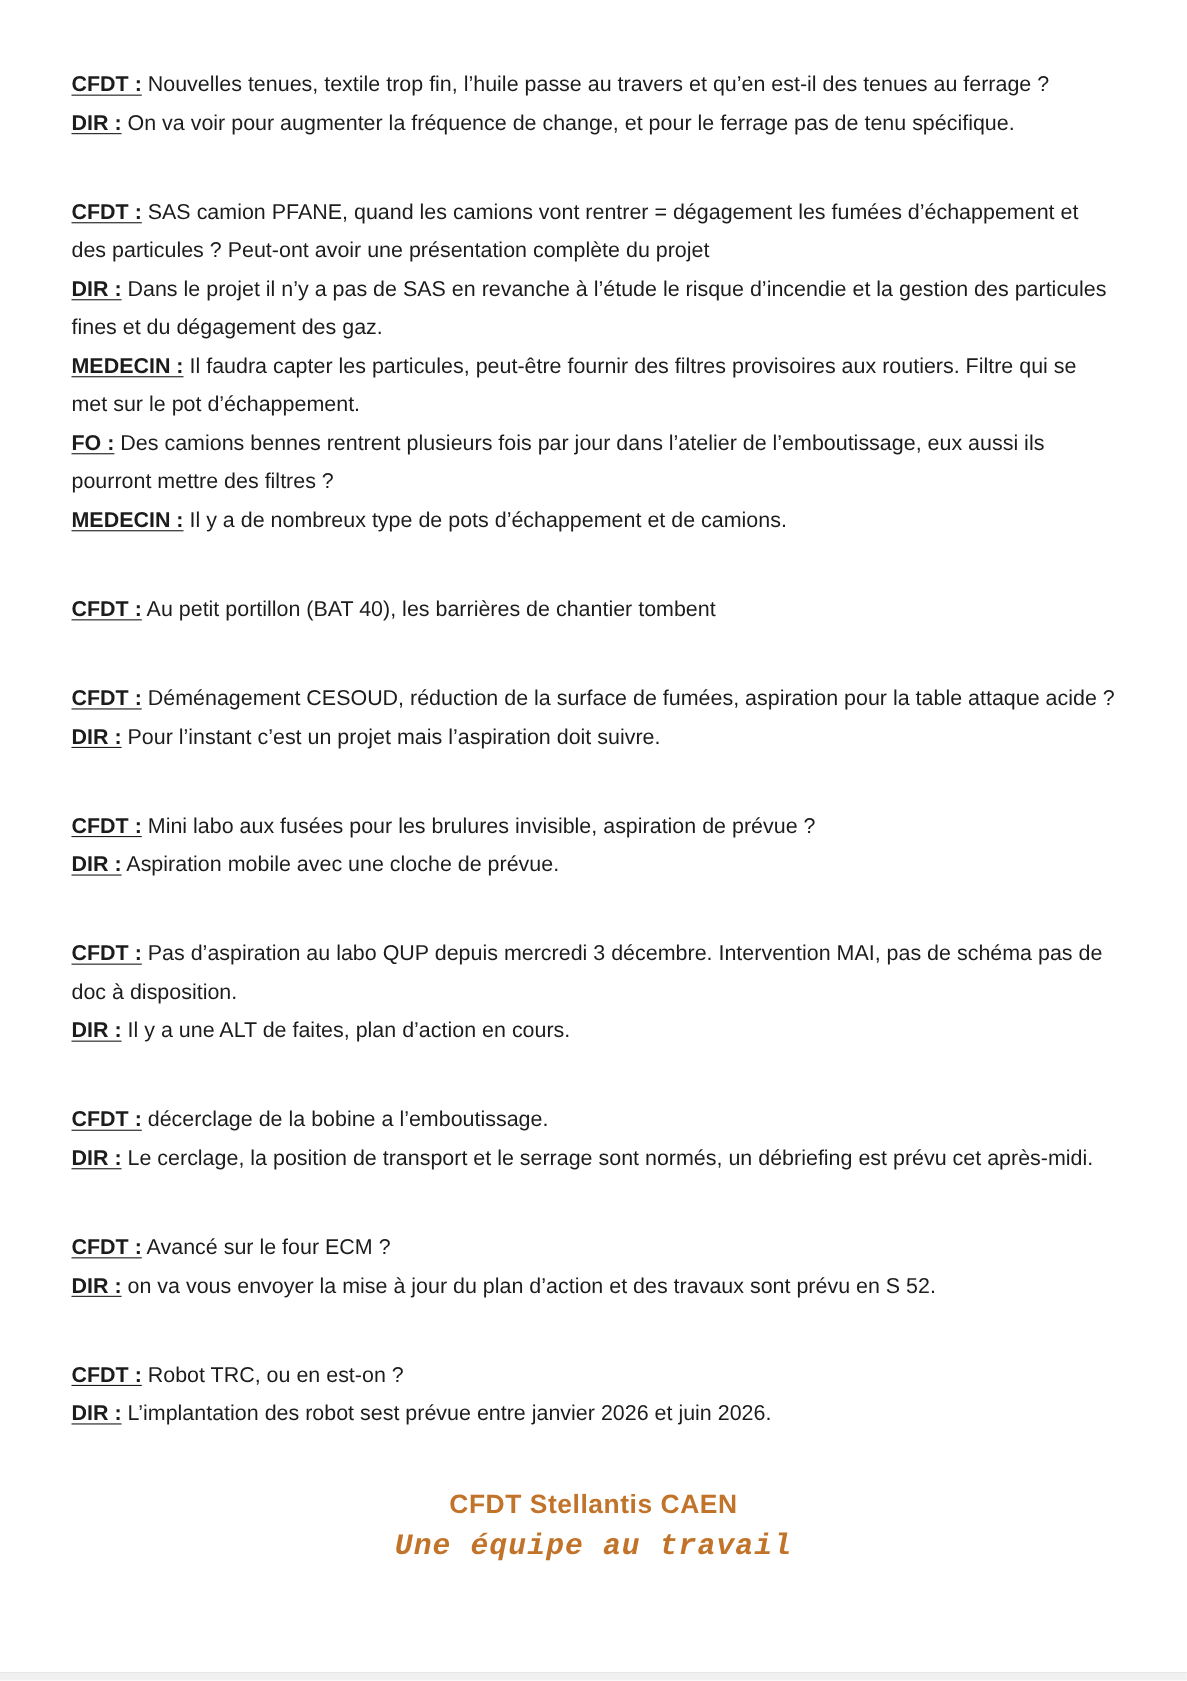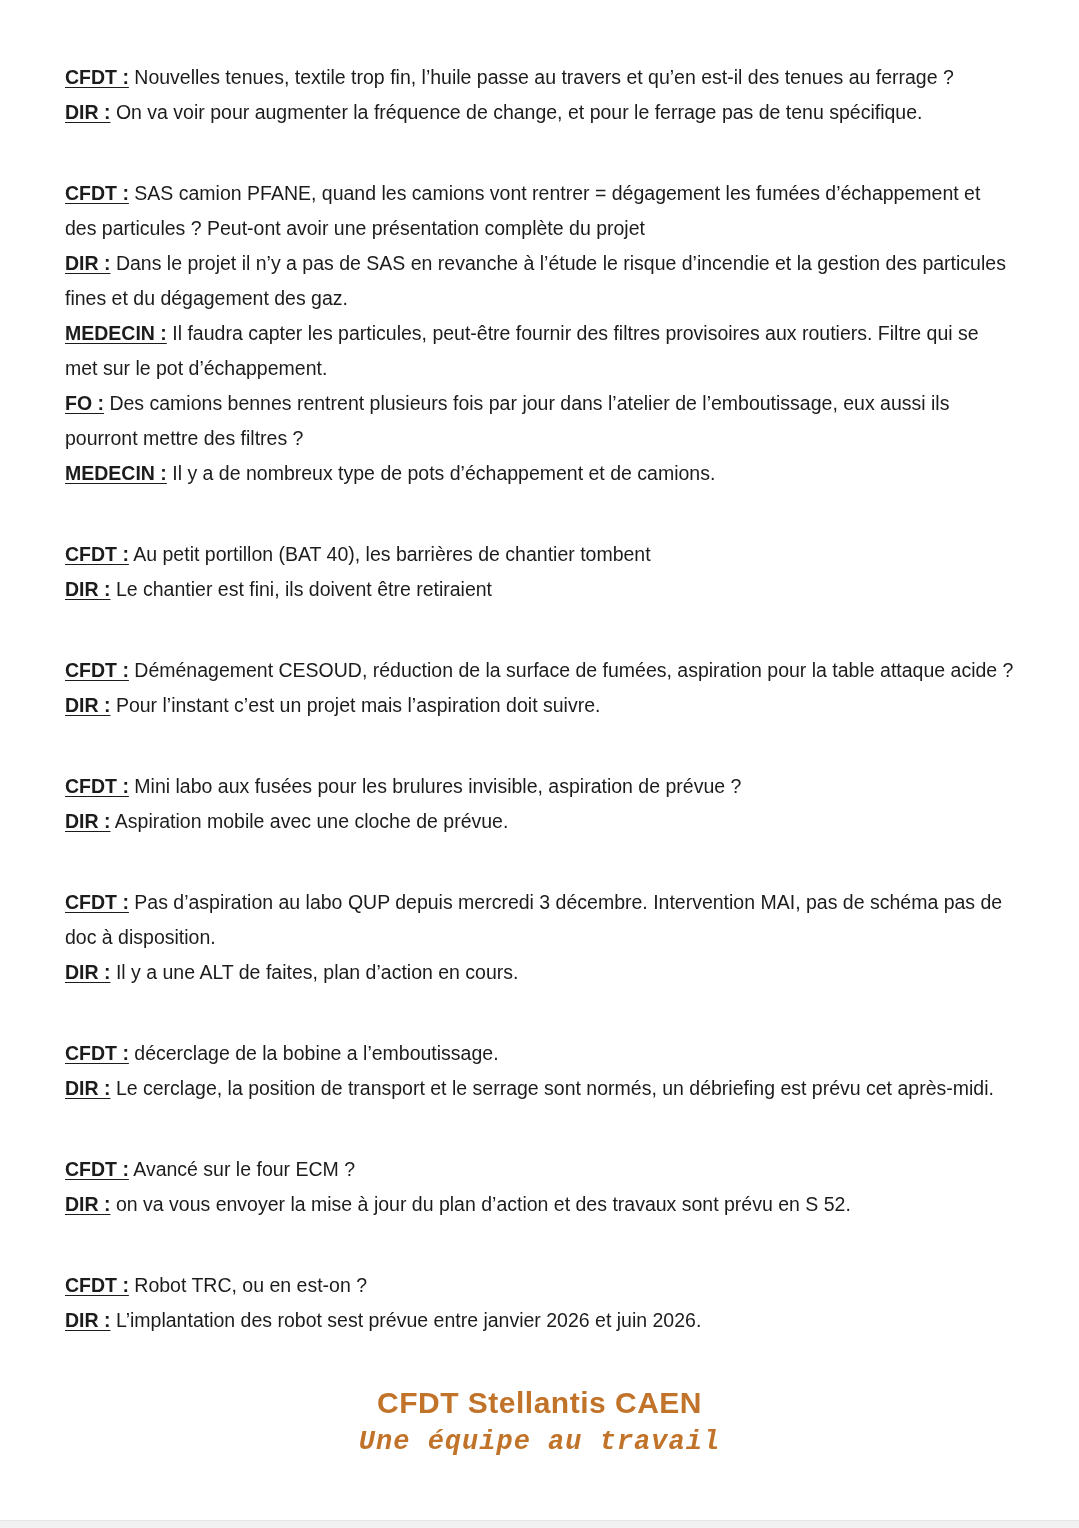--- a/index.html
+++ b/index.html
@@ -35,21 +35,21 @@
     text-decoration: underline;
     text-underline-offset: 3px;
   }
   .footer {
     margin-top: 26px;
     text-align: center;
   }
   .footer-title {
     font-family: "Liberation Sans", sans-serif;
     font-weight: bold;
-    font-size: 30px;
+    font-size: 24px;
     line-height: 38px;
     letter-spacing: 0.5px;
   }
   .footer-tagline {
     font-family: Liberation Mono, monospace;
     font-style: italic;
     font-weight: bold;
     font-size: 27px;
     line-height: 40px;
     letter-spacing: 1px;
@@ -75,21 +75,20 @@
       </div>
       <div class="block">
         <p class="entry"><span class="speaker">CFDT :</span> <span class="text">SAS camion PFANE, quand les camions vont rentrer = dégagement les fumées d’échappement et des particules ? Peut-ont avoir une présentation complète du projet</span></p>
         <p class="entry"><span class="speaker">DIR :</span> <span class="text">Dans le projet il n’y a pas de SAS en revanche à l’étude le risque d’incendie et la gestion des particules fines et du dégagement des gaz.</span></p>
         <p class="entry"><span class="speaker">MEDECIN :</span> <span class="text">Il faudra capter les particules, peut-être fournir des filtres provisoires aux routiers. Filtre qui se met sur le pot d’échappement.</span></p>
         <p class="entry"><span class="speaker">FO :</span> <span class="text">Des camions bennes rentrent plusieurs fois par jour dans l’atelier de l’emboutissage, eux aussi ils pourront mettre des filtres ?</span></p>
         <p class="entry"><span class="speaker">MEDECIN :</span> <span class="text">Il y a de nombreux type de pots d’échappement et de camions.</span></p>
       </div>
       <div class="block">
         <p class="entry"><span class="speaker">CFDT :</span> <span class="text">Au petit portillon (BAT 40), les barrières de chantier tombent</span></p>
-        <p class="entry"><span class="speaker">DIR :</span> <span class="text">Le chantier est fini, ils doivent être retiraient</span></p>
       </div>
       <div class="block">
         <p class="entry"><span class="speaker">CFDT :</span> <span class="text">Déménagement CESOUD, réduction de la surface de fumées, aspiration pour la table attaque acide ?</span></p>
         <p class="entry"><span class="speaker">DIR :</span> <span class="text">Pour l’instant c’est un projet mais l’aspiration doit suivre.</span></p>
       </div>
       <div class="block">
         <p class="entry"><span class="speaker">CFDT :</span> <span class="text">Mini labo aux fusées pour les brulures invisible, aspiration de prévue ?</span></p>
         <p class="entry"><span class="speaker">DIR :</span> <span class="text">Aspiration mobile avec une cloche de prévue.</span></p>
       </div>
       <div class="block">

